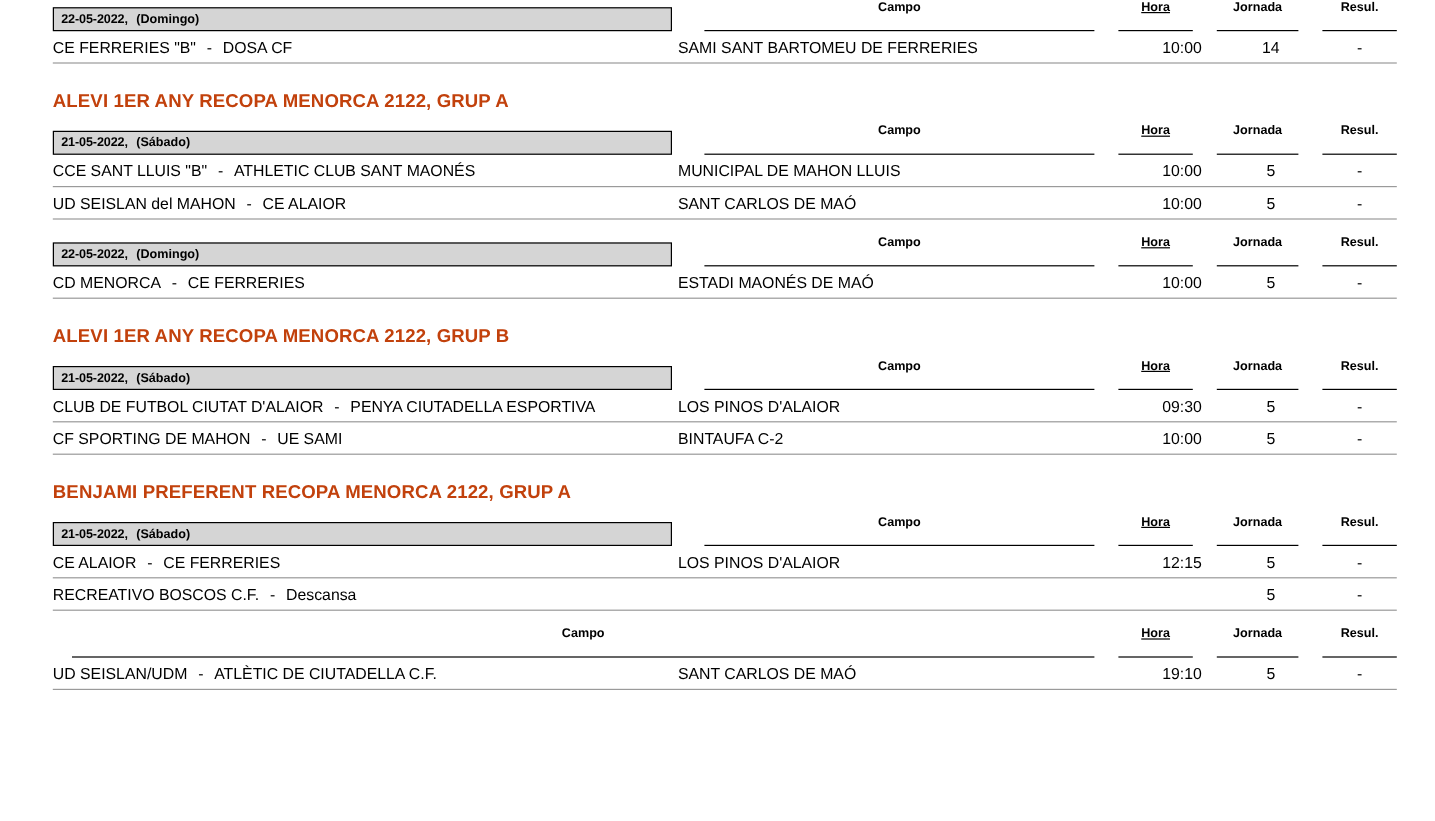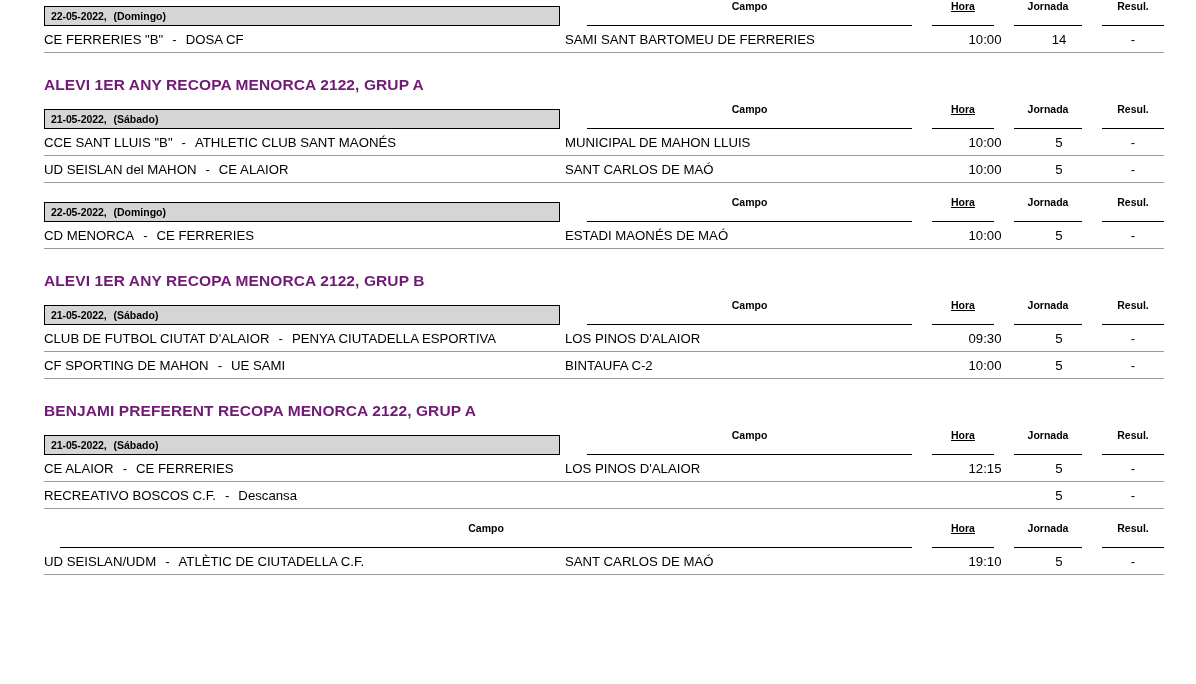--- a/index.html
+++ b/index.html
@@ -21,21 +21,21 @@
     position: relative;
     width: 1196px;
     padding: 0 0 0 0;
   }
 
   
   .comp-title {
     font-size: 15.5px;
     font-weight: bold;
     letter-spacing: 0.1px;
-    color: #701a75;
+    color: #c2410c;
     margin: 0;
     padding: 22px 0 8px 44px;
     line-height: 20px;
     white-space: nowrap;
   }
 
   
   .block {
     margin: 0 0 0 0;
     padding: 0 32px 0 44px;

